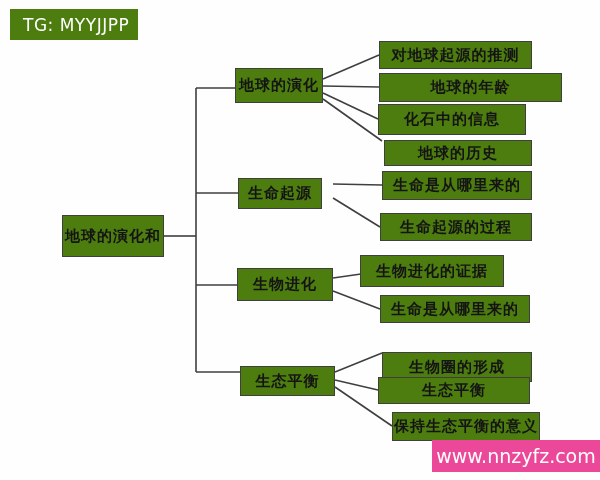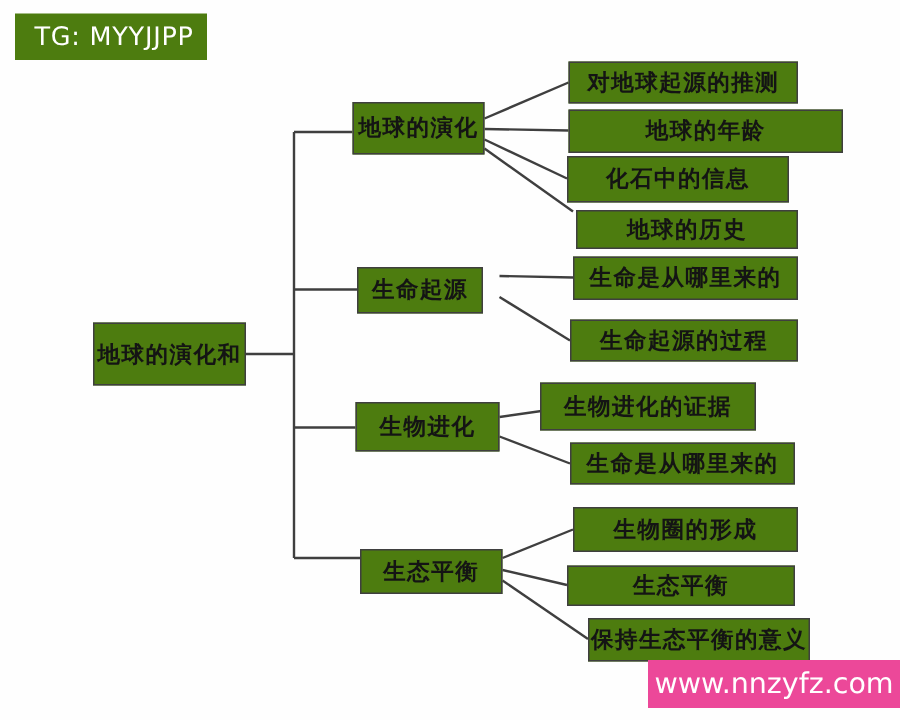--- a/index.html
+++ b/index.html
@@ -84,20 +84,20 @@
   <div class="node" style="left:379px;top:73px;width:183px;height:29px">地球的年龄</div>
   <div class="node" style="left:378px;top:104px;width:148px;height:31px">化石中的信息</div>
   <div class="node" style="left:384px;top:140px;width:148px;height:26px">地球的历史</div>
 
   <div class="node" style="left:382px;top:171px;width:150px;height:29px">生命是从哪里来的</div>
   <div class="node" style="left:380px;top:213px;width:152px;height:28px">生命起源的过程</div>
 
   <div class="node" style="left:360px;top:255px;width:144px;height:32px">生物进化的证据</div>
   <div class="node" style="left:380px;top:295px;width:150px;height:28px">生命是从哪里来的</div>
 
-  <div class="node" style="left:382px;top:338px;width:150px;height:30px">生物圈的形成</div>
+  <div class="node" style="left:382px;top:352px;width:150px;height:30px">生物圈的形成</div>
   <div class="node" style="left:378px;top:377px;width:152px;height:27px">生态平衡</div>
   <div class="node" style="left:392px;top:412px;width:148px;height:29px">保持生态平衡的意义</div>
 
   <div class="badge badge-top">TG: MYYJJPP</div>
   <div class="badge badge-bottom">www.nnzyfz.com</div>
 
 </div>
 
 </body></html>

